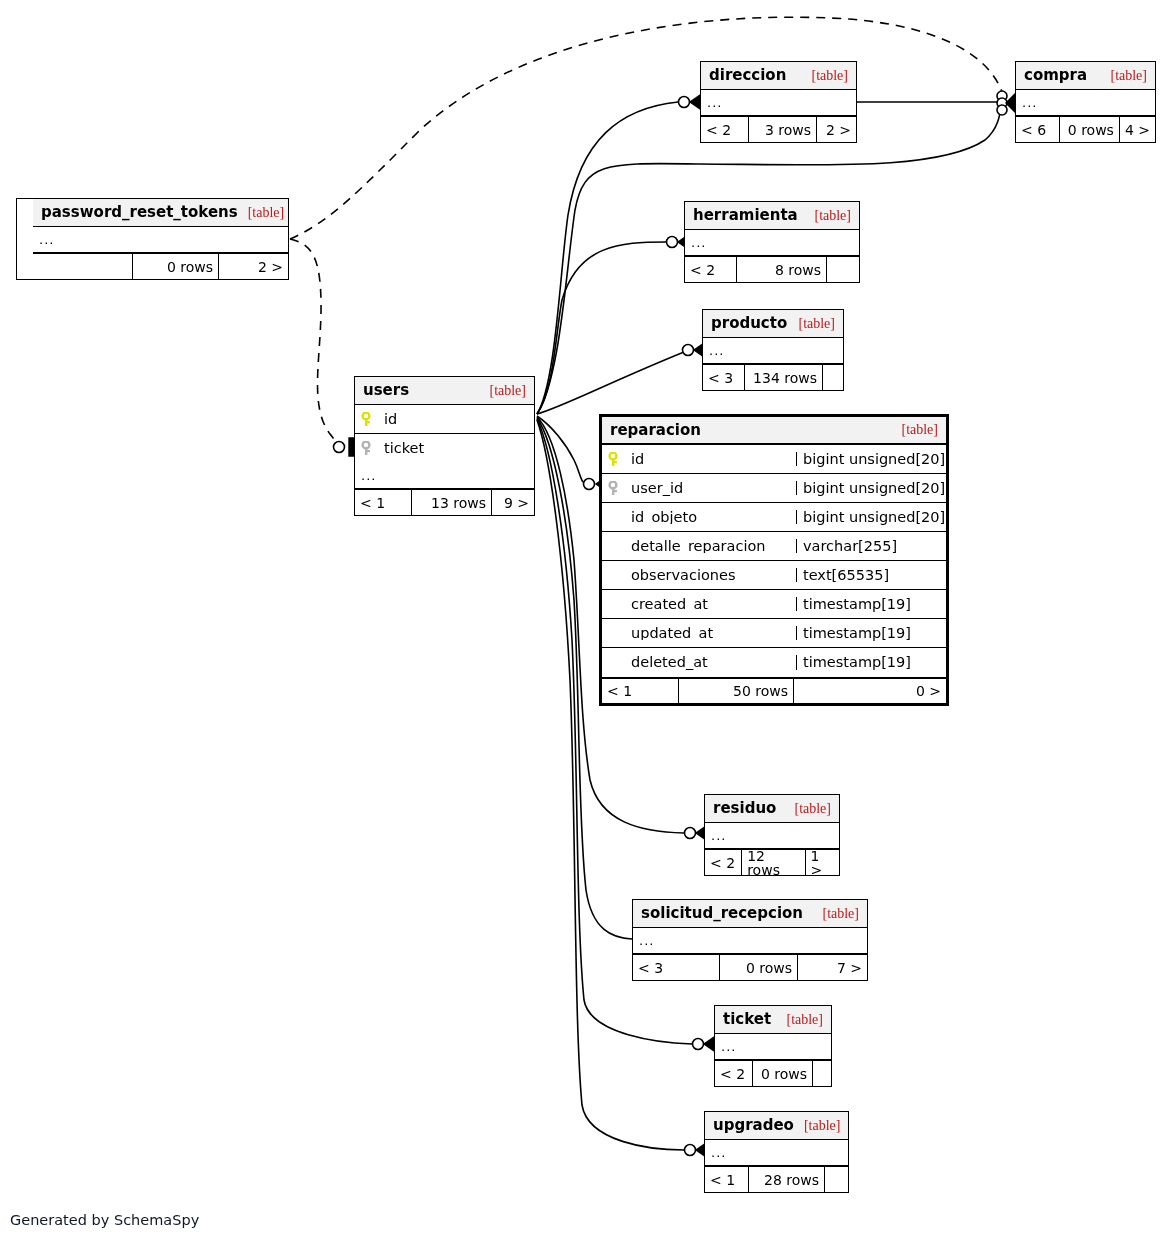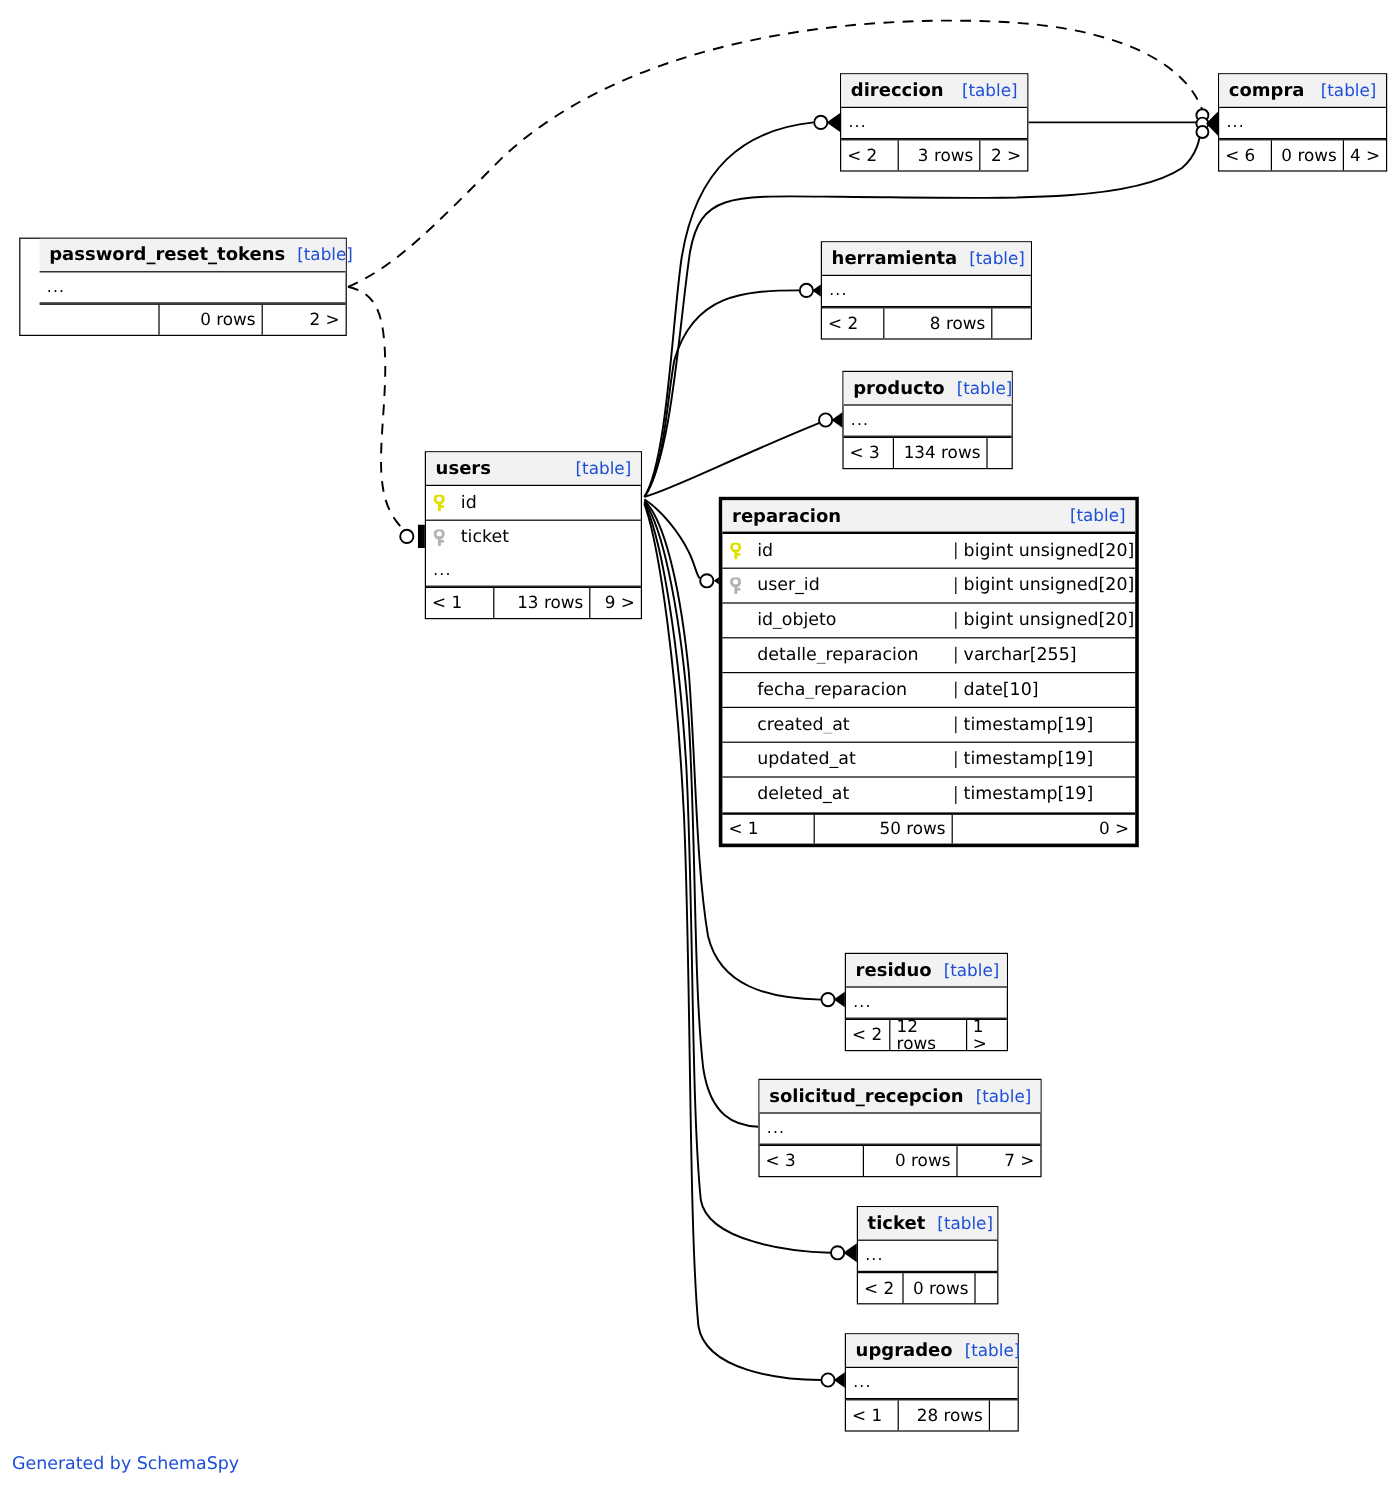--- a/index.html
+++ b/index.html
@@ -71,22 +71,23 @@
   .tbl.focal .tbl-head {
     border-bottom-width: 2px;
   }
   .tbl-name {
     font-weight: bold;
     font-size: 15px;
     color: #000000;
   }
   .tbl-tag {
     font-size: 14px;
-    color: #1d4ed8;
+    color: #b91c1c;
     padding-left: 10px;
+    font-family: Liberation Serif, serif;
   }
   .tbl-body { }
   .row {
     display: flex;
     align-items: center;
     height: 29px;
     box-sizing: border-box;
     border-bottom: 1px solid #000000;
     white-space: nowrap;
   }
@@ -150,21 +151,21 @@
   }
   .footer .fcell:last-child { border-right: none; }
   .fcell.left  { justify-content: flex-start; }
   .fcell.right { justify-content: flex-end; }
 
   #credit {
     position: absolute;
     left: 10px;
     top: 1212px;
     font-size: 14.5px;
-    color: #1d4ed8;
+    color: #0f172a;
     white-space: nowrap;
   }
 </style>
 </head>
 <body>
 
 <div id="canvas">
 
   <svg id="edges" viewBox="0 0 1160 1242">
 
@@ -374,28 +375,28 @@
       </div>
 
       <div class="row">
         <span class="row-name">
             <span class="keyslot"></span>
           <span>detalle_reparacion</span>
           </span>
         <span class="row-type">varchar[255]</span>
       </div>
 
-
-      <div class="row">
-        <span class="row-name">
-            <span class="keyslot"></span>
-          <span>fecha_reparacion</span>
-          </span>
-        <span class="row-type">date[10]</span>
-      </div>
+      <div class="row">
+        <span class="row-name">
+            <span class="keyslot"></span>
+          <span>observaciones</span>
+          </span>
+        <span class="row-type">text[65535]</span>
+      </div>
+
 
       <div class="row">
         <span class="row-name">
             <span class="keyslot"></span>
           <span>created_at</span>
           </span>
         <span class="row-type">timestamp[19]</span>
       </div>
 
       <div class="row">

